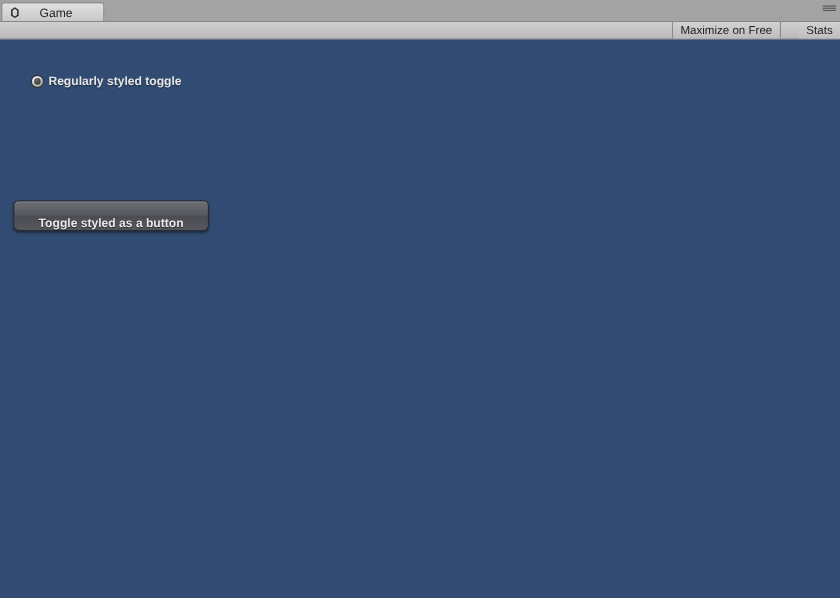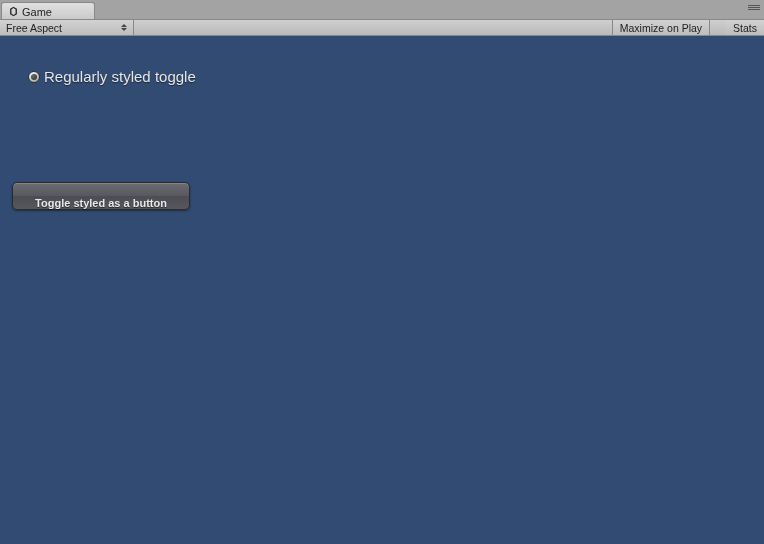--- a/index.html
+++ b/index.html
@@ -26,21 +26,21 @@
       background: linear-gradient(to bottom, #e0e0e0 0%, #cacaca 100%);
       border: 1px solid #888;
       border-bottom: none;
       border-top-left-radius: 3px;
       border-top-right-radius: 3px;
       padding: 1px 8px 0 5px;
       font-size: 11px;
       color: #222;
       display: flex;
       align-items: center;
-      gap: 3px;
+      gap: 17px;
       margin-left: 1px;
       min-width: 94px;
     }
     .unity-icon {
       display: inline-flex;
       width: 12px;
       height: 12px;
       align-items: center;
       justify-content: center;
     }
@@ -145,22 +145,22 @@
       box-shadow: inset 0 1px 1px rgba(255,255,255,0.4);
     }
     .radio-inner {
       width: 6px;
       height: 6px;
       border-radius: 50%;
       background: radial-gradient(circle at 35% 30%, #6a6a6a 0%, #2c2c2c 100%);
     }
     .radio-label {
       color: #e6e6e6;
-      font-size: 15px;
-      font-weight: normal;
+      font-size: 11px;
+      font-weight: bold;
       text-shadow: 0 1px 1px rgba(0,0,0,0.5);
     }
     .toggle-button {
       position: absolute;
       left: 12px;
       top: 146px;
       width: 178px;
       height: 28px;
       background: linear-gradient(to bottom, #6b6d72 0%, #57595e 48%, #4b4d52 52%, #56585d 100%);
       border: 1px solid #2b2b2f;
@@ -191,30 +191,23 @@
     <span>Game</span>
   </div>
   <div class="tab-menu">
     <div></div>
     <div></div>
     <div></div>
   </div>
 </div>
 
 <div class="toolbar">
-  <div class="aspect-dropdown">
-    <span>Free Aspect</span>
-    <span class="dropdown-arrows">
-      <span class="arrow-up"></span>
-      <span class="arrow-down"></span>
-    </span>
-  </div>
   <div class="toolbar-spacer"></div>
   <div class="toolbar-btn">
-    <span>Maximize on Play</span>
+    <span>Maximize on Free</span>
   </div>
   <div class="toolbar-btn">
     <span>Stats</span>
   </div>
 </div>
 
 <div class="game-view">
   <div class="radio-toggle">
     <span class="radio-circle">
       <span class="radio-inner"></span>

